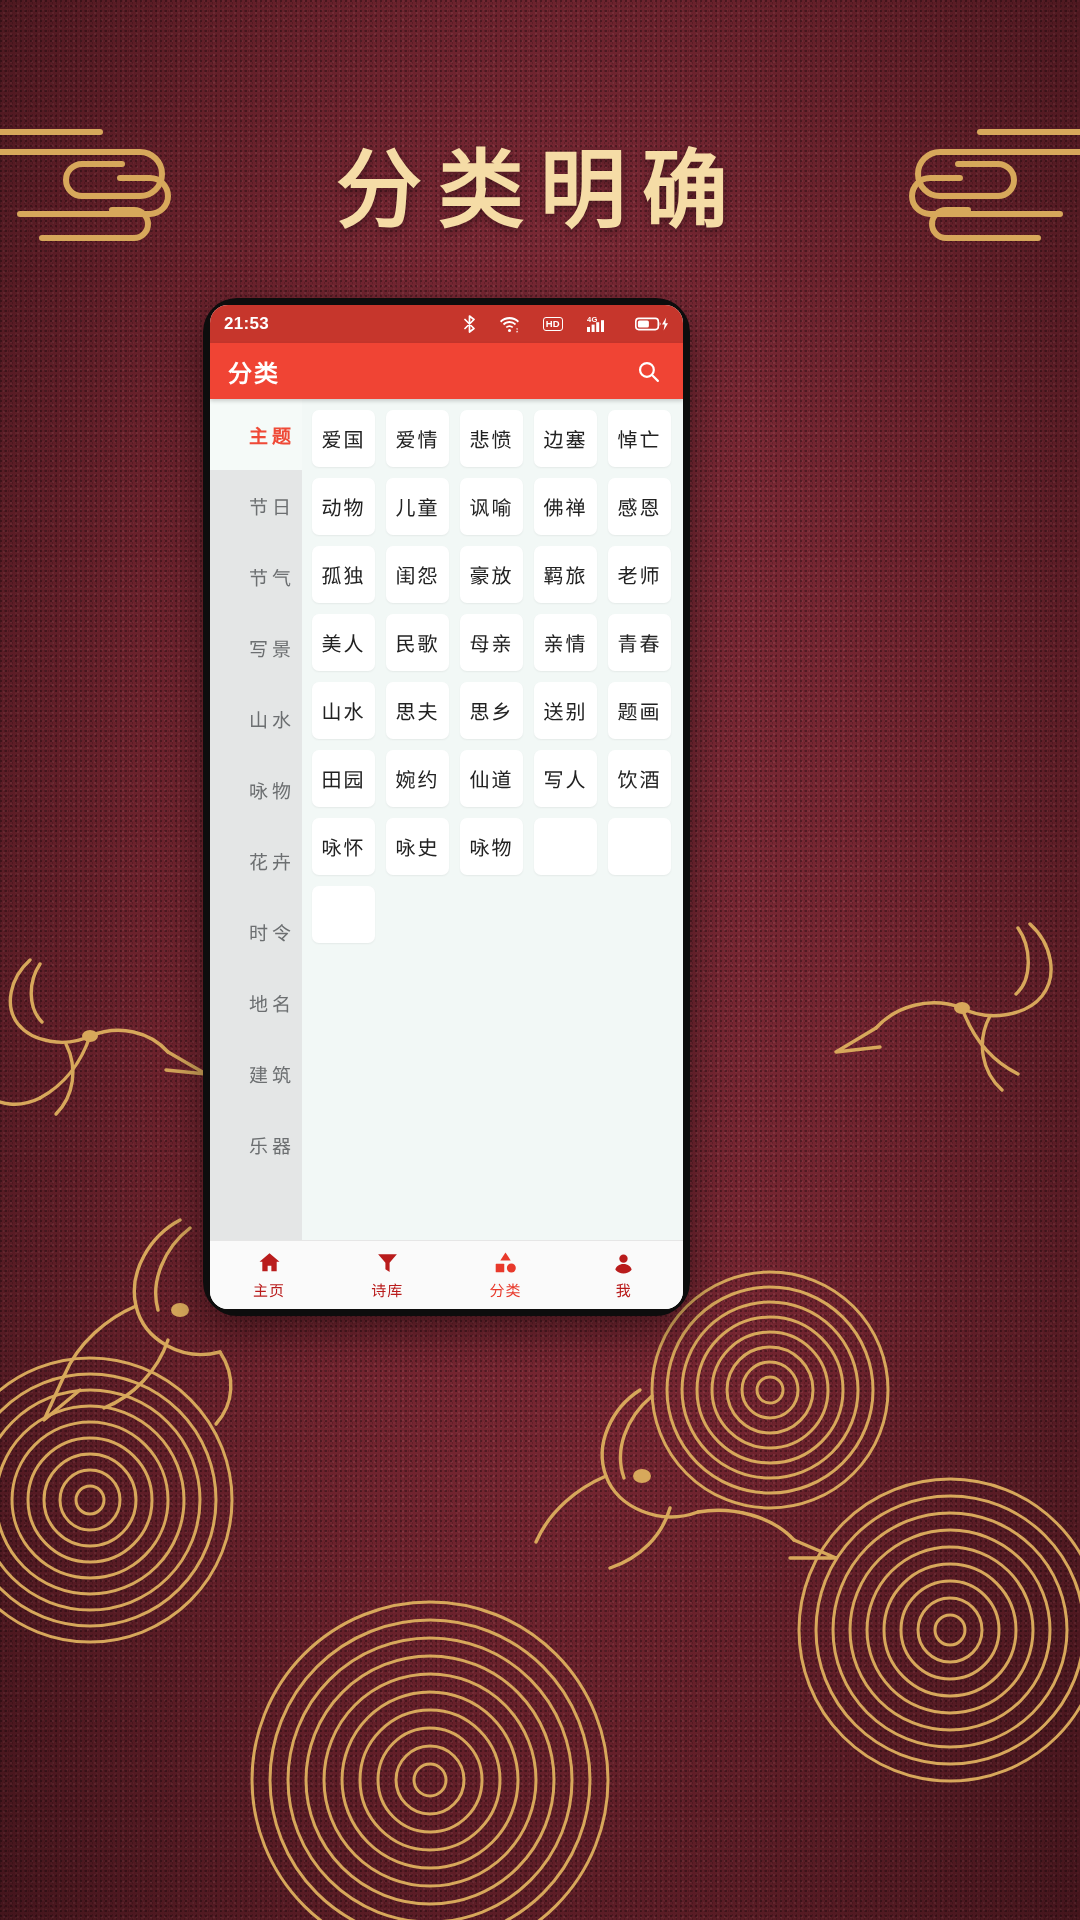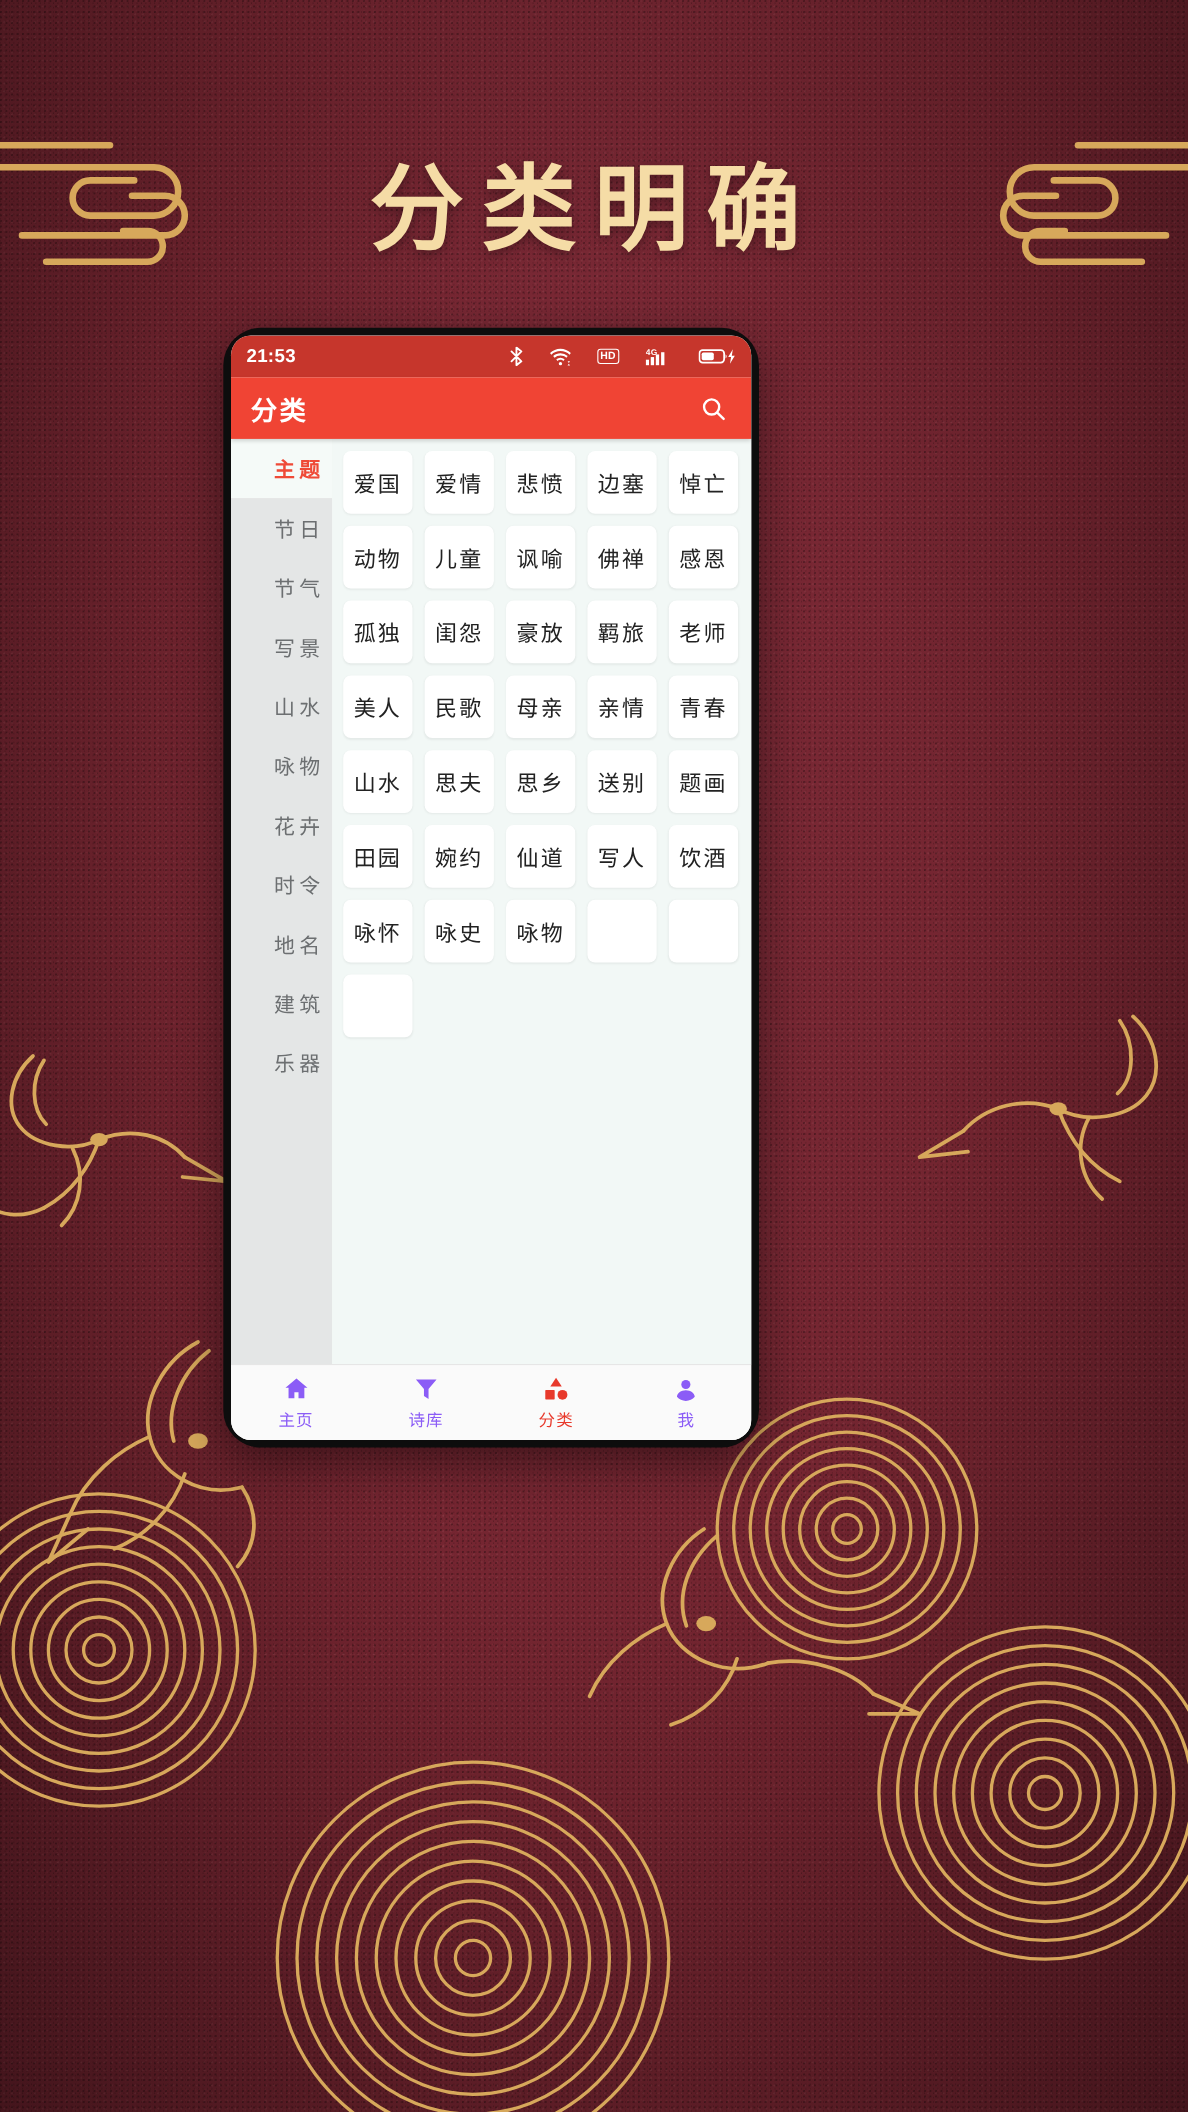--- a/index.html
+++ b/index.html
@@ -118,21 +118,21 @@
   
   #content{flex:1 1 auto;display:flex;min-height:0;background:#f5faf8;}
 
   #sidebar{
     flex:0 0 92px;
     background:#e4e6e6;
     overflow:hidden;
     position:relative;
   }
   .side-item{
-    height:54px;
+    height:71px;
     display:flex;align-items:center;justify-content:center;
     font-size:19px;color:#6c6f71;
     letter-spacing:4px;
     cursor:pointer;
     background:#e4e6e6;
     box-sizing:border-box;
     padding-left:32px;
   }
   .side-item.active{
     background:#f5faf8;
@@ -170,21 +170,21 @@
     flex:0 0 68px;height:68px;
     background:#fafafa;
     border-top:1px solid #e6e6e6;
     display:flex;align-items:center;
     z-index:3;
   }
   .nav-item{
     flex:1 1 0;
     display:flex;flex-direction:column;align-items:center;justify-content:center;
     gap:5px;cursor:pointer;
-    color:#8b5cf6;
+    color:#b91c1c;
   }
   .nav-item.active{color:#e8392b;}
   .nav-label{font-size:15px;letter-spacing:1px;}
   .nav-ico{height:24px;display:flex;align-items:center;justify-content:center;}
   .nav-ico svg{display:block;}
 </style>
 </head>
 <body>
 
 <div id="poster">

